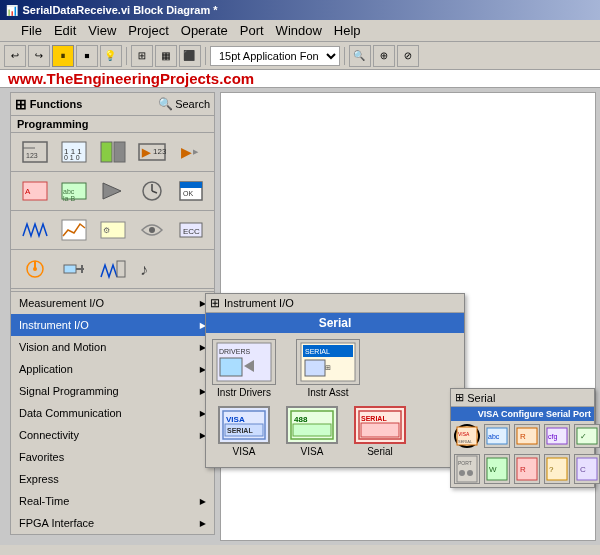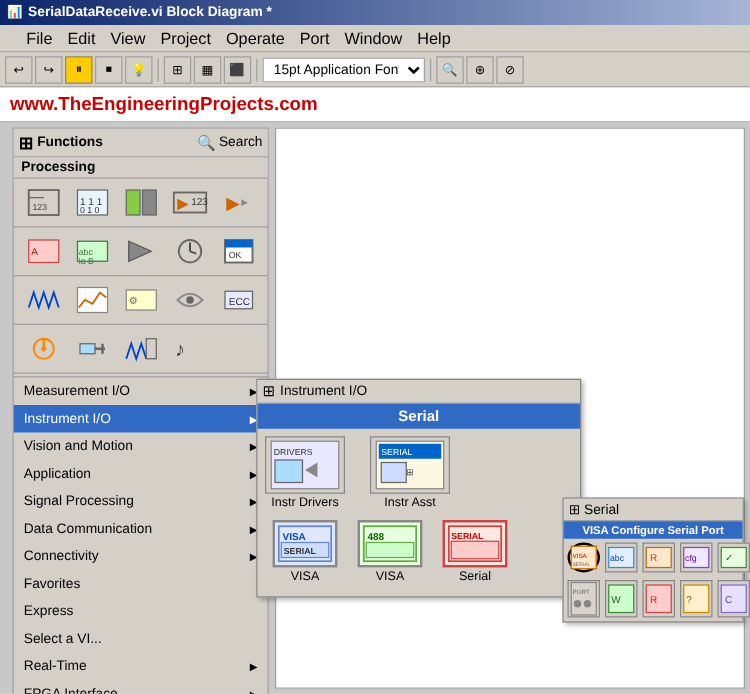--- a/index.html
+++ b/index.html
@@ -62,21 +62,21 @@
     }
 
     
     .url-bar {
       background: white;
       padding: 4px 8px;
       color: #cc0000;
       font-size: 14px;
       font-weight: bold;
       border-bottom: 1px solid #a0a0a0;
-      height: 28px;
+      height: 18px;
       display: flex;
       align-items: center;
     }
 
     
     .main-area {
       display: flex;
       height: calc(555px - 20px - 22px - 28px - 28px);
       position: relative;
       background: #c8c8c8;
@@ -245,21 +245,21 @@
       background: #d4d0c8;
       display: flex; align-items: center; justify-content: center;
       font-size: 7px; cursor: pointer;
     }
     .serial-icon.highlighted {
       border: 2px solid #000;
       border-radius: 50%;
     }
     .visa-configure-label {
       font-size: 9px;
-      text-align: center;
+      text-align: right;
       padding: 2px 3px;
       background: #316ac5;
       color: white;
       font-weight: bold;
     }
 
     
     .canvas-area {
       position: absolute;
       top: 4px;
@@ -321,21 +321,21 @@
     <div class="functions-header">
       <div class="functions-title">
         <span style="font-size:14px;">⊞</span>
         <span>Functions</span>
       </div>
       <div class="search-btn">
         <span style="font-size:12px;">🔍</span>
         <span>Search</span>
       </div>
     </div>
-    <div class="programming-label">Processing</div>
+    <div class="programming-label">Programming</div>
 
     <div class="icons-grid">
       <div class="icon-cell">
         <svg width="28" height="24" viewBox="0 0 28 24">
             <rect x="2" y="2" width="24" height="20" fill="none" stroke="#666" stroke-width="1.5"></rect>
             <line x1="2" y1="8" x2="14" y2="8" stroke="#666" stroke-width="1"></line>
             <text x="5" y="18" font-size="7" fill="#444">123</text>
           </svg>
       </div>
       <div class="icon-cell">
@@ -472,39 +472,36 @@
       </div>
       <div class="sidebar-item">
         <span>Vision and Motion</span>
         <span class="arrow">▶</span>
       </div>
       <div class="sidebar-item">
         <span>Application</span>
         <span class="arrow">▶</span>
       </div>
       <div class="sidebar-item">
-        <span>Signal Processing</span>
+        <span>Signal Programming</span>
         <span class="arrow">▶</span>
       </div>
       <div class="sidebar-item">
         <span>Data Communication</span>
         <span class="arrow">▶</span>
       </div>
       <div class="sidebar-item">
         <span>Connectivity</span>
         <span class="arrow">▶</span>
       </div>
       <div class="sidebar-item">
         <span>Favorites</span>
       </div>
       <div class="sidebar-item">
         <span>Express</span>
-      </div>
-      <div class="sidebar-item">
-        <span>Select a VI...</span>
       </div>
       <div class="sidebar-item">
         <span>Real-Time</span>
         <span class="arrow">▶</span>
       </div>
       <div class="sidebar-item">
         <span>FPGA Interface</span>
         <span class="arrow">▶</span>
       </div>
 

